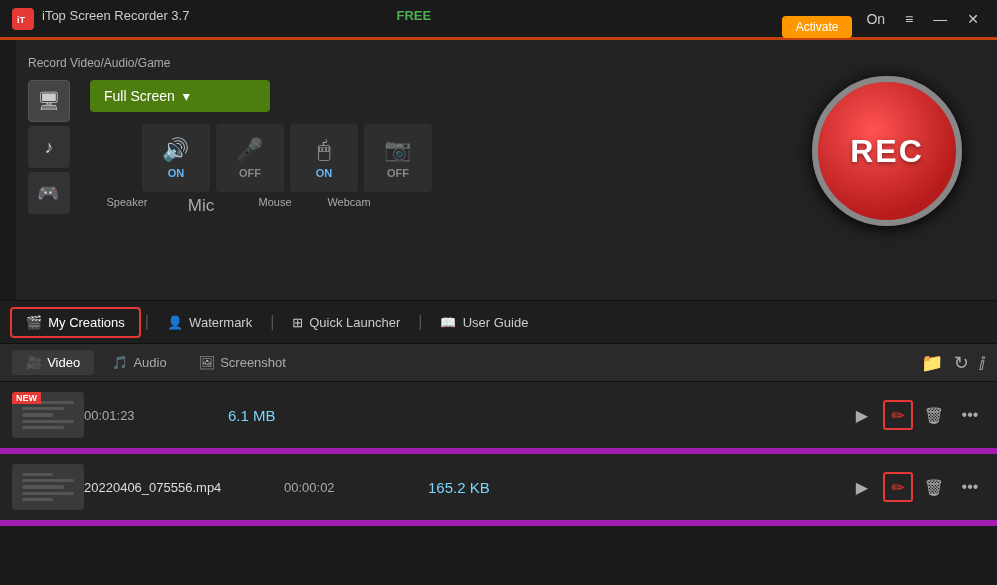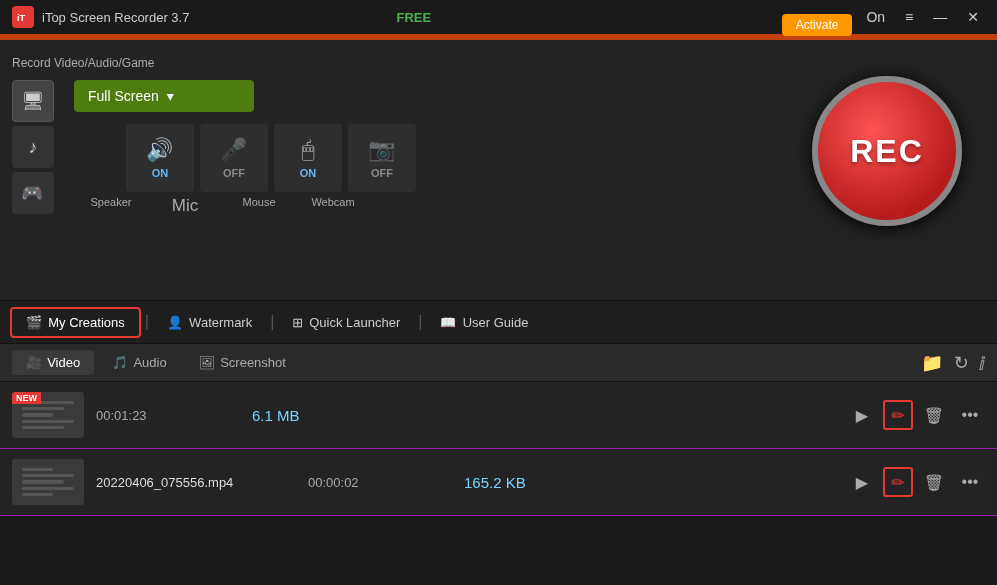--- a/index.html
+++ b/index.html
@@ -8,25 +8,24 @@
       height: 585px;
       background: #1a1a1a;
       font-family: 'Segoe UI', Arial, sans-serif;
       color: #fff;
       overflow: hidden;
     }
 
     
     .title-bar {
       display: flex;
-      align-items: center;
       background: #1a1a1a;
       padding: 8px 12px;
       height: 40px;
-      border-bottom: 6px solid #c2410c;
+      border-bottom: 3px solid #c2410c;
     }
     .title-bar-logo {
       width: 22px;
       height: 22px;
       background: #e53935;
       border-radius: 4px;
       display: flex;
       align-items: center;
       justify-content: center;
       font-size: 10px;
@@ -69,20 +68,21 @@
       cursor: pointer;
       padding: 2px 6px;
     }
 
     
     .main-area {
       background: #232323;
       padding: 16px 20px 0 12px;
       height: 260px;
       position: relative;
+      margin-left: 16px;
     }
 
     .record-section {
       display: flex;
       align-items: flex-start;
       gap: 20px;
     }
 
     .left-panel {
       flex: 1;
@@ -260,22 +260,22 @@
 
     
     .file-list {
       background: #232323;
       flex: 1;
     }
     .file-row {
       display: flex;
       align-items: center;
       padding: 10px 12px;
-      border-bottom: 1px solid #a21caf;
-      gap: 12px;
+      border-bottom: 6px solid #a21caf;
+      gap: 0;
     }
     .file-thumb {
       width: 72px;
       height: 46px;
       background: #3a3a3a;
       border-radius: 3px;
       flex-shrink: 0;
       overflow: hidden;
       position: relative;
       display: flex;

